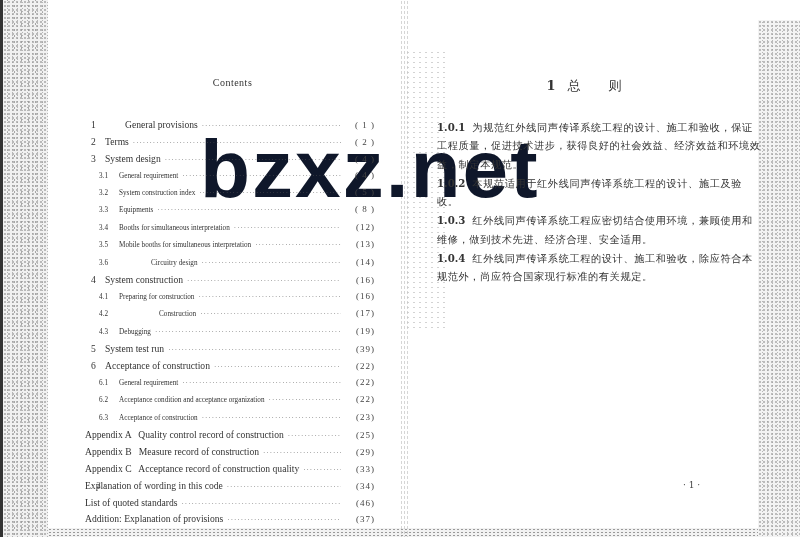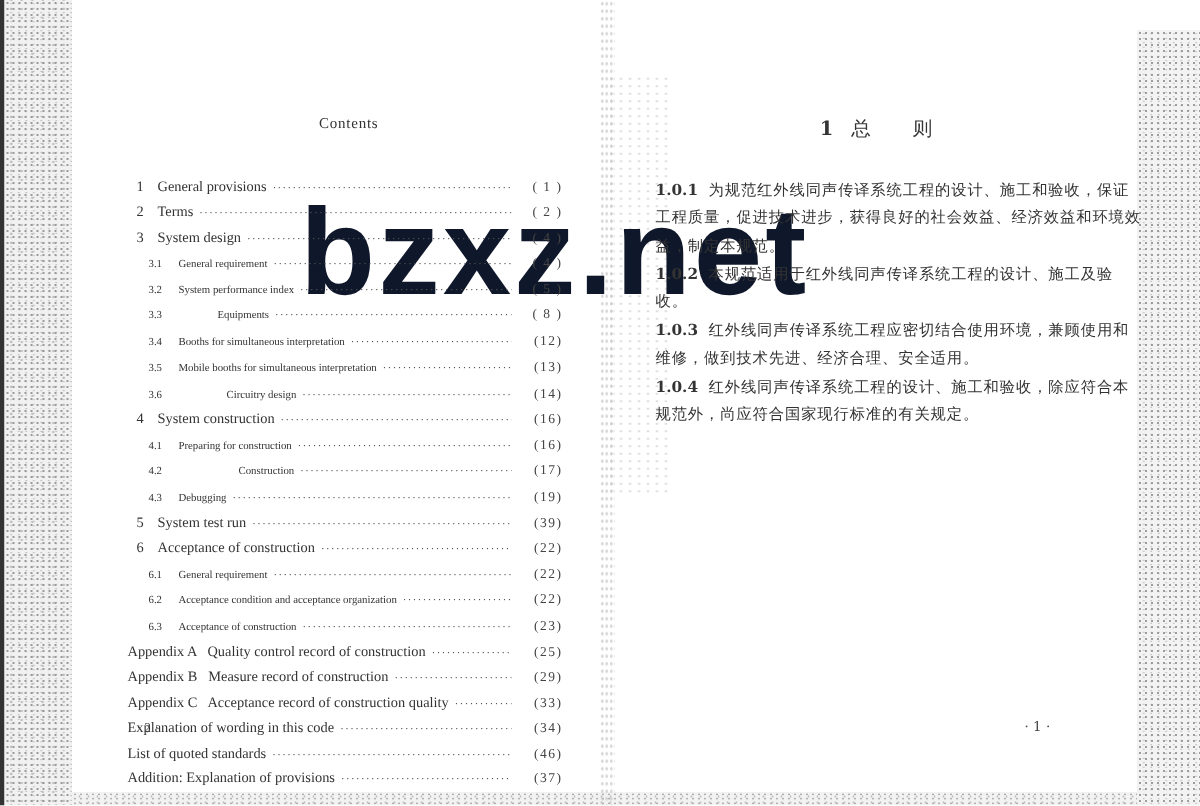--- a/index.html
+++ b/index.html
@@ -66,21 +66,21 @@
   <div class="noise-rmid"></div>
   <div class="noise-right"></div>
 
   <div class="watermark">bzxz.net</div>
 
   <div class="page-left">
     <div class="toc-title">Contents</div>
     <div class="toc" id="toc">
         <div class="toc-row">
           <span class="num">1</span>
-          <span class="label" style="white-space: pre;">General provisions</span>
+          <span class="label" style="white-space: pre; margin-left: 20px;">General provisions</span>
           <span class="dots"></span>
           <span class="page">( 1 )</span>
         </div>
         <div class="toc-row">
           <span class="num">2</span>
           <span class="label" style="white-space: pre;">Terms</span>
           <span class="dots"></span>
           <span class="page">( 2 )</span>
         </div>
         <div class="toc-row">
@@ -90,27 +90,27 @@
           <span class="page">( 4 )</span>
         </div>
         <div class="toc-row sub">
           <span class="num">3.1</span>
           <span class="label" style="white-space: pre;">General requirement</span>
           <span class="dots"></span>
           <span class="page">( 4 )</span>
         </div>
         <div class="toc-row sub">
           <span class="num">3.2</span>
-          <span class="label" style="white-space: pre;">System performance index</span>
+          <span class="label" style="white-space: pre;">System construction index</span>
           <span class="dots"></span>
           <span class="page">( 5 )</span>
         </div>
         <div class="toc-row sub">
           <span class="num">3.3</span>
-          <span class="label" style="white-space: pre; margin-left: 26px;">Equipments</span>
+          <span class="label" style="white-space: pre;">Equipments</span>
           <span class="dots"></span>
           <span class="page">( 8 )</span>
         </div>
         <div class="toc-row sub">
           <span class="num">3.4</span>
           <span class="label" style="white-space: pre; text-align: center;">Booths for simultaneous interpretation</span>
           <span class="dots"></span>
           <span class="page">(12)</span>
         </div>
         <div class="toc-row sub">

